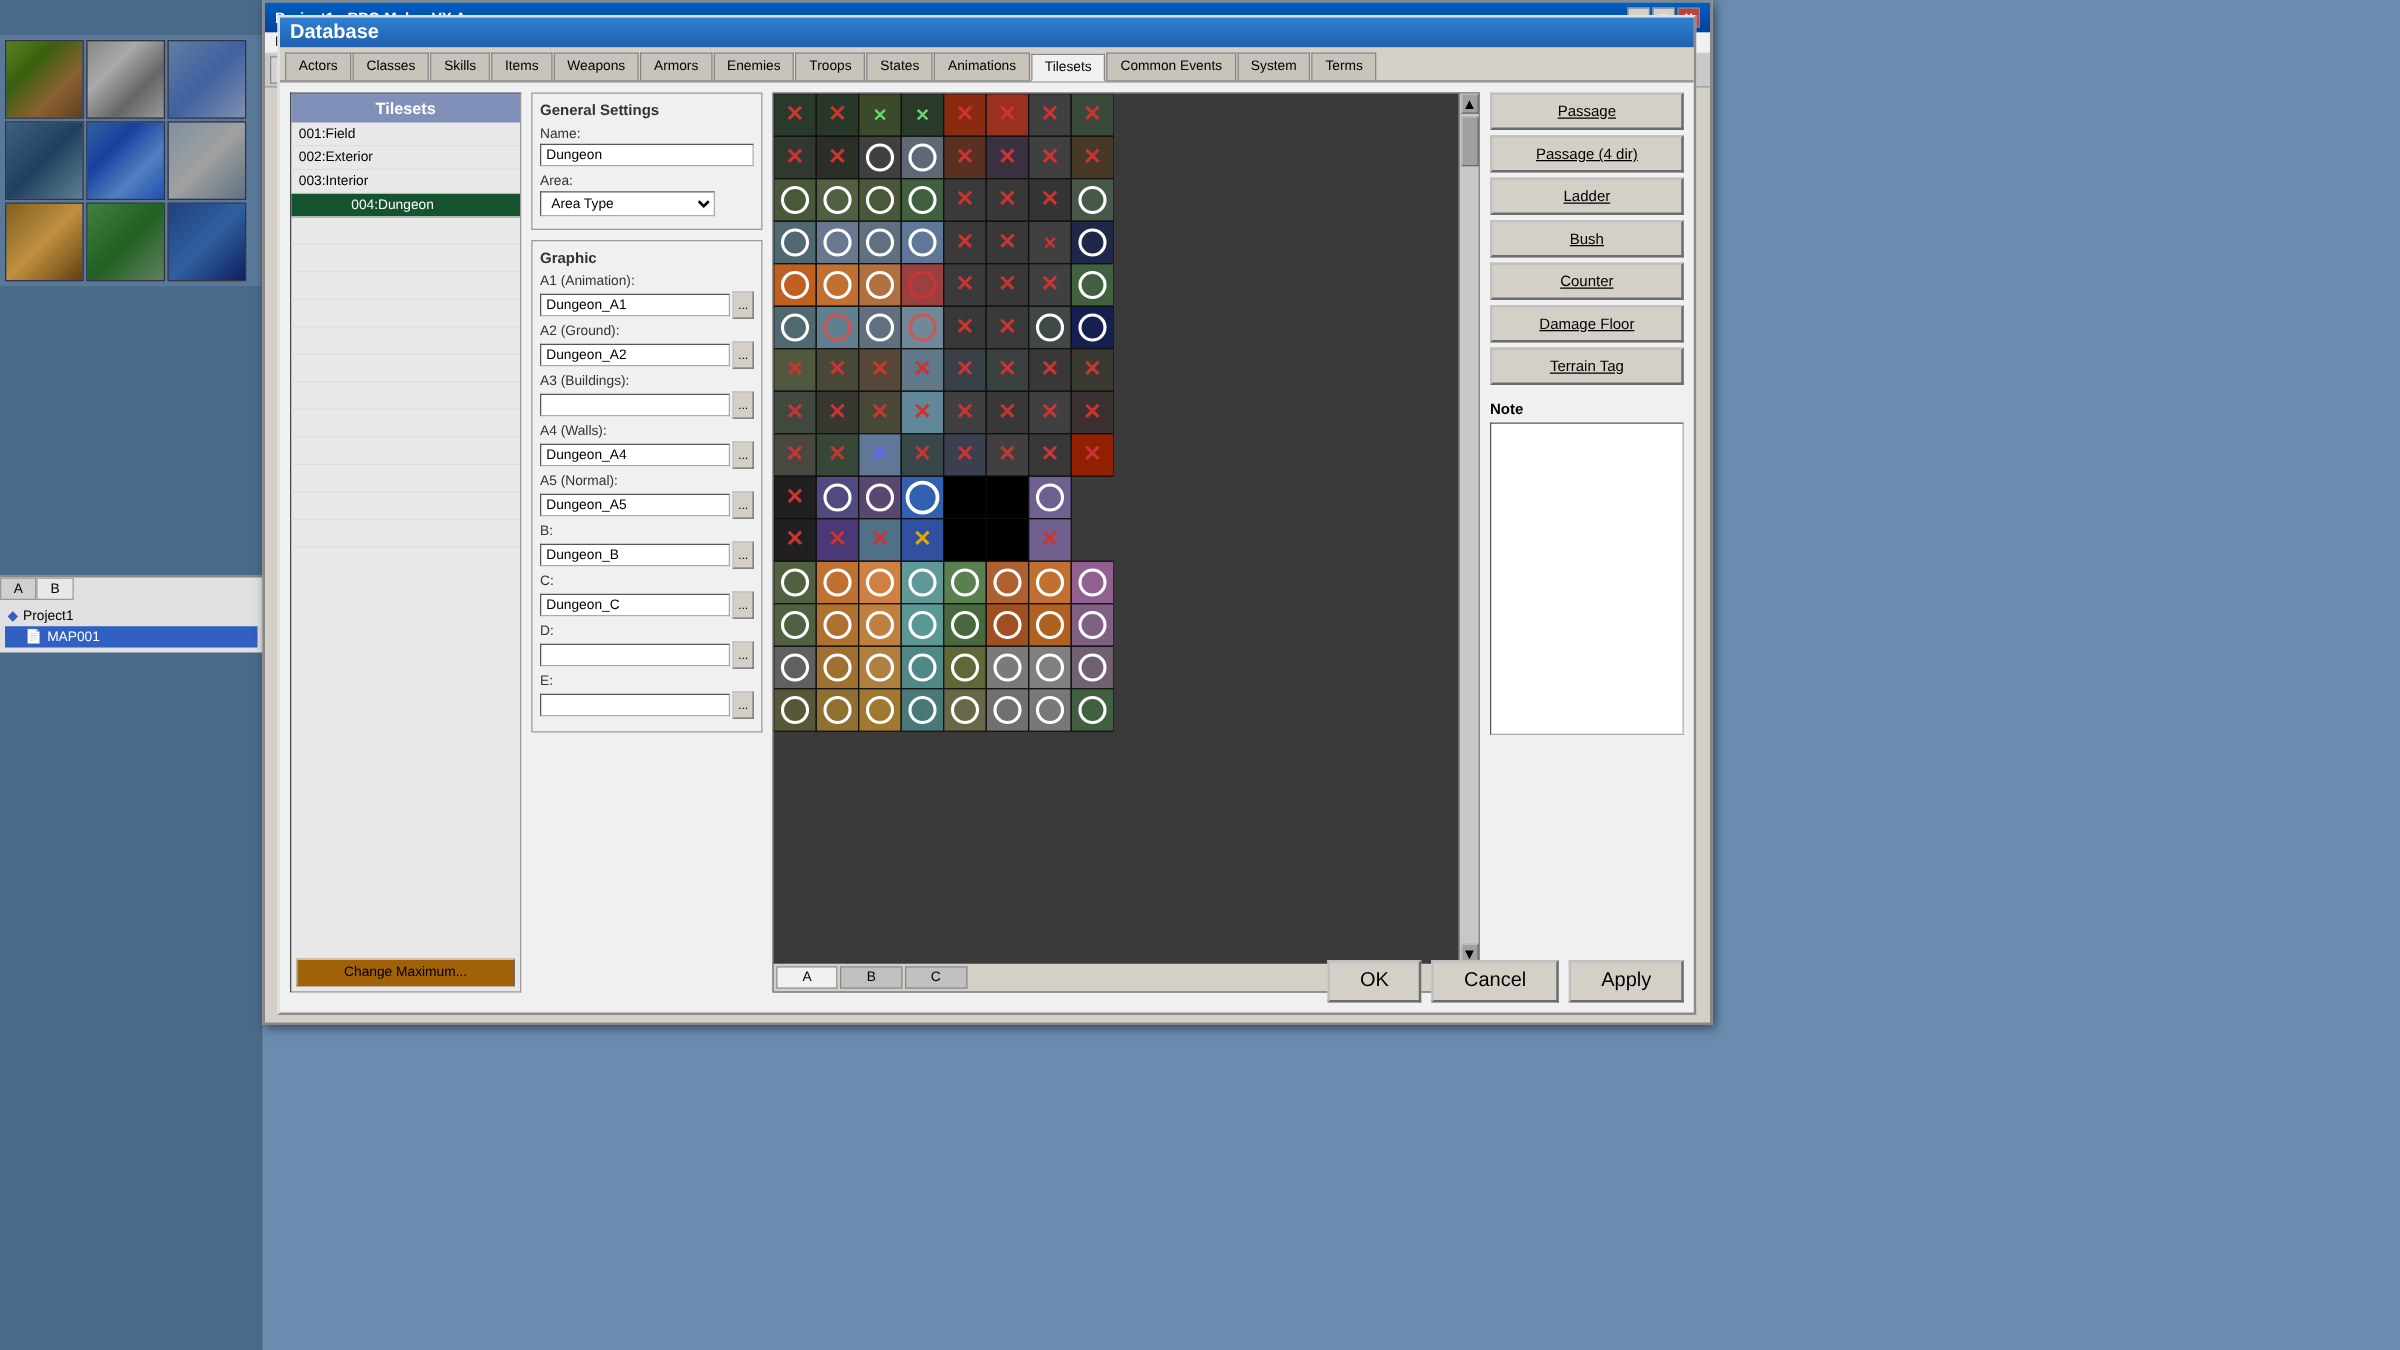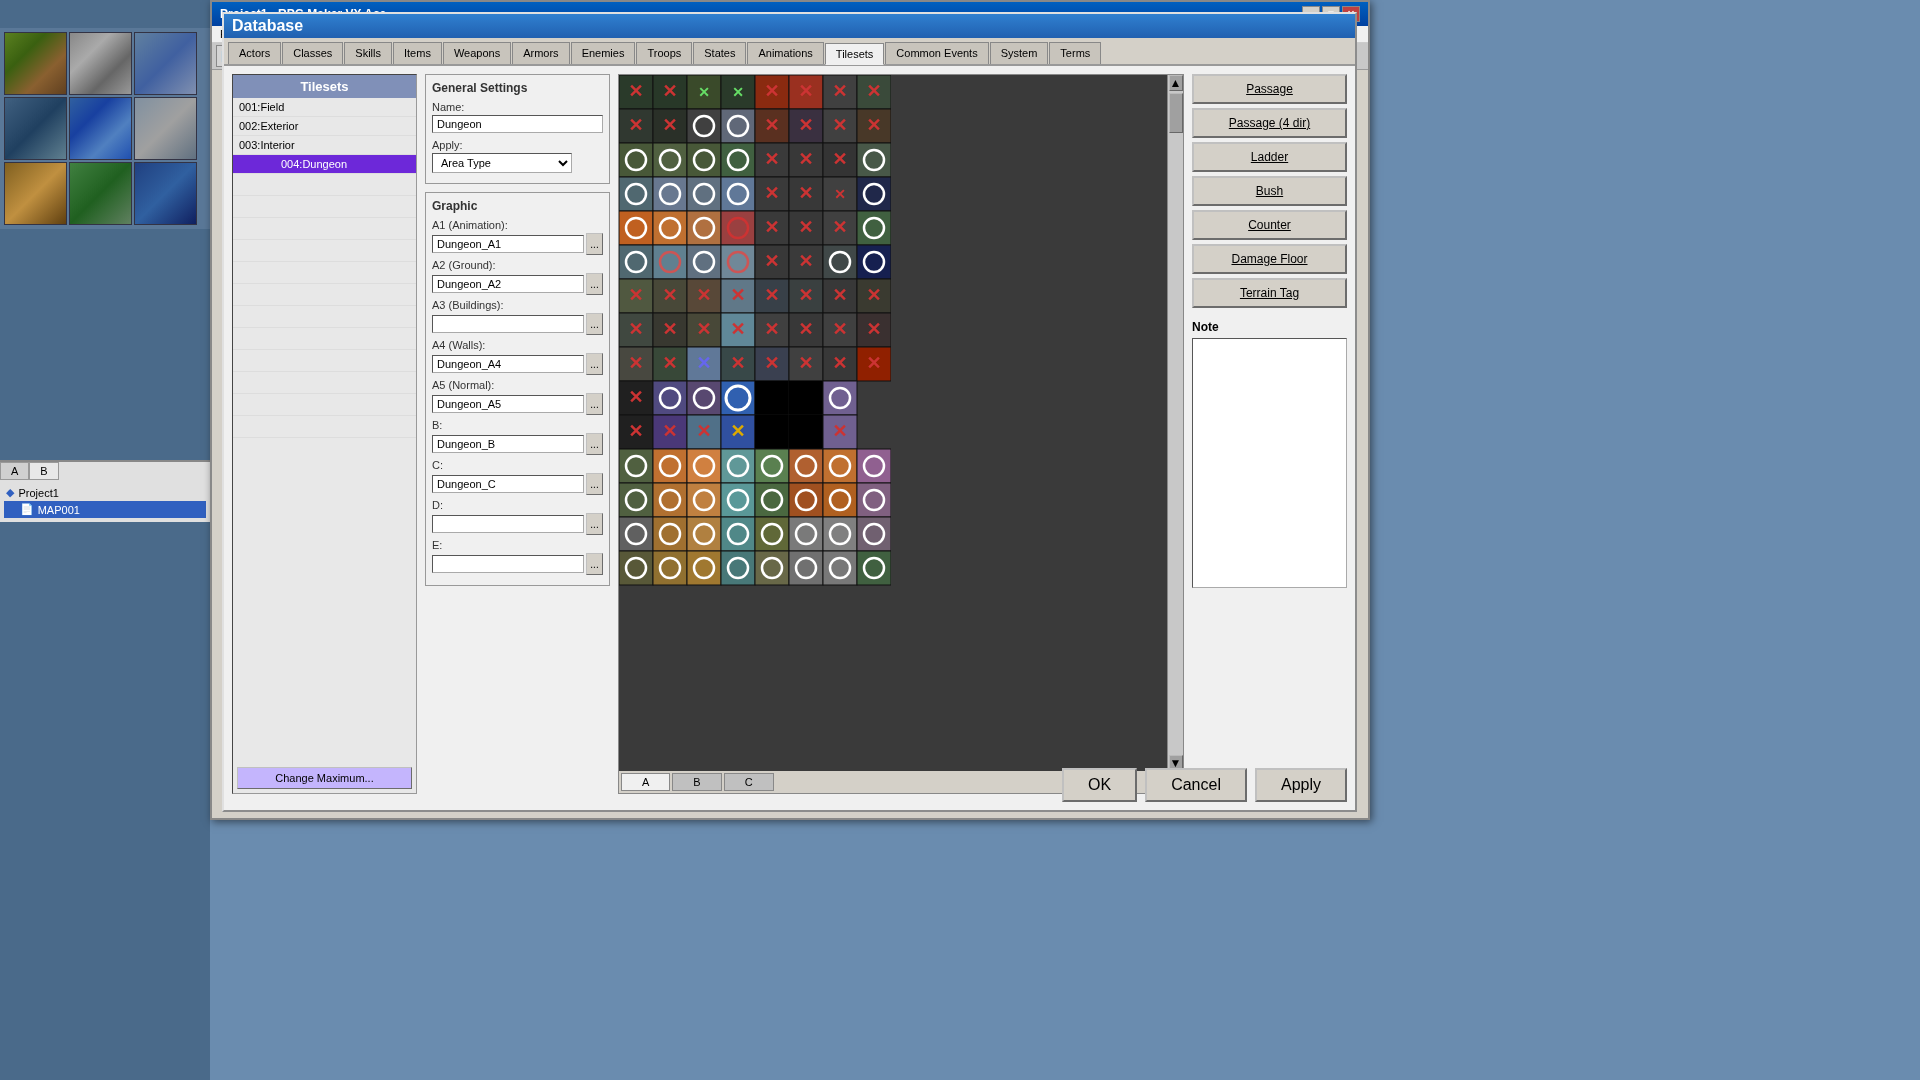--- a/index.html
+++ b/index.html
@@ -143,29 +143,29 @@
     }
 
     .list-item {
       padding: 3px 6px;
       font-size: 11px;
       cursor: pointer;
       border-bottom: 1px solid #ddd;
     }
 
     .list-item.selected {
-      background: #6d28d9;
+      background: #14532d;
       color: white;
       padding-left: 48px;
     }
 
     .change-max-btn {
       margin: 4px;
       padding: 4px;
-      background: #c4b5fd;
+      background: #a16207;
       border: 1px outset #c0c0c0;
       font-size: 11px;
       cursor: pointer;
       text-align: center;
     }
 
     
     .settings-panel {
       width: 185px;
       display: flex;
@@ -455,21 +455,21 @@
         </div>
         <div class="change-max-btn">Change Maximum...</div>
       </div>
 
       <div class="settings-panel">
 
         <div class="group-box">
           <div class="group-title">General Settings</div>
           <div class="field-label">Name:</div>
           <input class="field-input" type="text" value="Dungeon" style="">
-          <div class="field-label">Apply:</div>
+          <div class="field-label">Area:</div>
           <div style="display:flex;align-items:center;gap:2px;">
             <select class="field-select" style="width:140px;">
               <option>Area Type</option>
             </select>
           </div>
         </div>
 
         <div class="group-box">
           <div class="group-title">Graphic</div>
 

